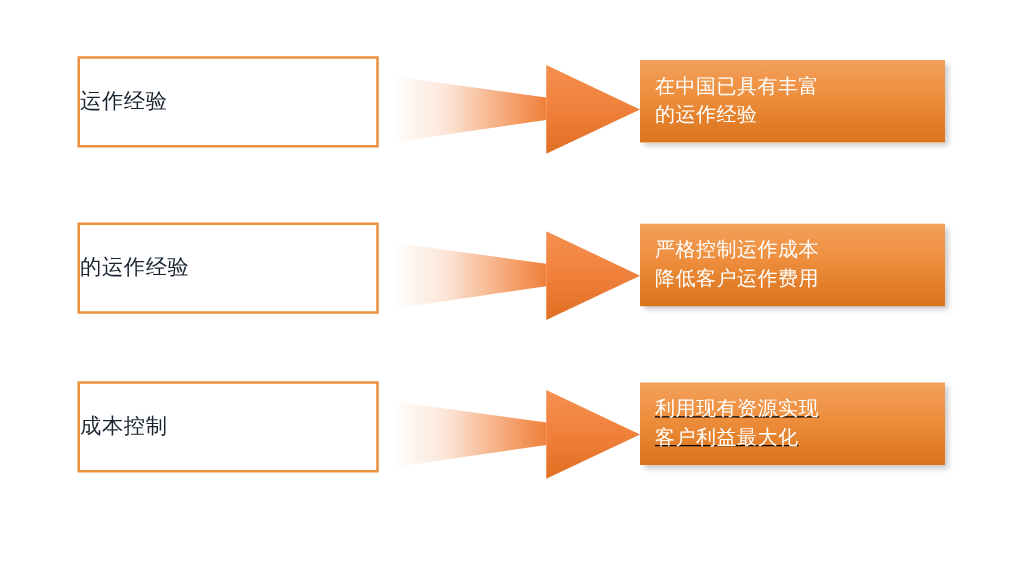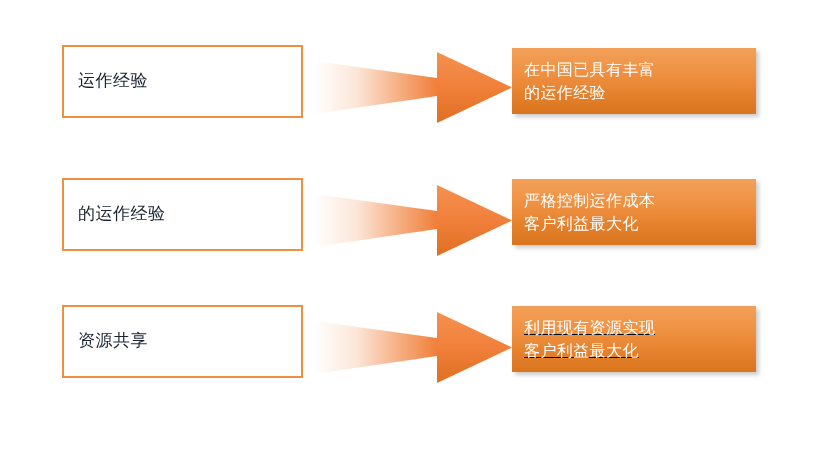--- a/index.html
+++ b/index.html
@@ -35,21 +35,20 @@
     width: 241px;
     height: 73px;
     box-sizing: border-box;
     background: #ffffff;
     border: 2px solid #ED9040;
     display: flex;
     align-items: center;
   }
   .label-box .label-text {
     display: block;
-    padding-left: 14px;
     font-size: 17px;
     line-height: 1.2;
     color: #18232F;
     letter-spacing: 0.5px;
     white-space: pre;
   }
 
   
   .arrow-wrap {
     position: absolute;
@@ -150,27 +149,27 @@
             <stop offset="100%" stop-color="#E06F22"></stop>
           </linearGradient>
         </defs>
         <path d="M 2,10 L 125,27 L 125,45 L 2,63 Z" fill="url(#tailGrad2)"></path>
         <path d="M 125,26 L 125,1 L 200,36.5 L 125,72 L 125,46 Z" fill="url(#headGrad2)"></path>
       </svg>
     </div>
 
     <div class="callout">
       <span class="callout-text">严格控制运作成本
-客户利益最大化</span>
+降低客户运作费用</span>
     </div>
   </div>
 
   <div class="row row-3">
     <div class="label-box">
-      <span class="label-text">资源共享</span>
+      <span class="label-text">成本控制</span>
     </div>
 
     <div class="arrow-wrap">
       <svg viewBox="0 0 205 73" preserveAspectRatio="none" aria-hidden="true">
         <defs>
           <linearGradient id="tailGrad3" x1="0" y1="0" x2="1" y2="0">
             <stop offset="0%" stop-color="#F0803A" stop-opacity="0"></stop>
             <stop offset="35%" stop-color="#F0803A" stop-opacity="0.20"></stop>
             <stop offset="68%" stop-color="#F0803A" stop-opacity="0.62"></stop>
             <stop offset="100%" stop-color="#F0803A" stop-opacity="1"></stop>

